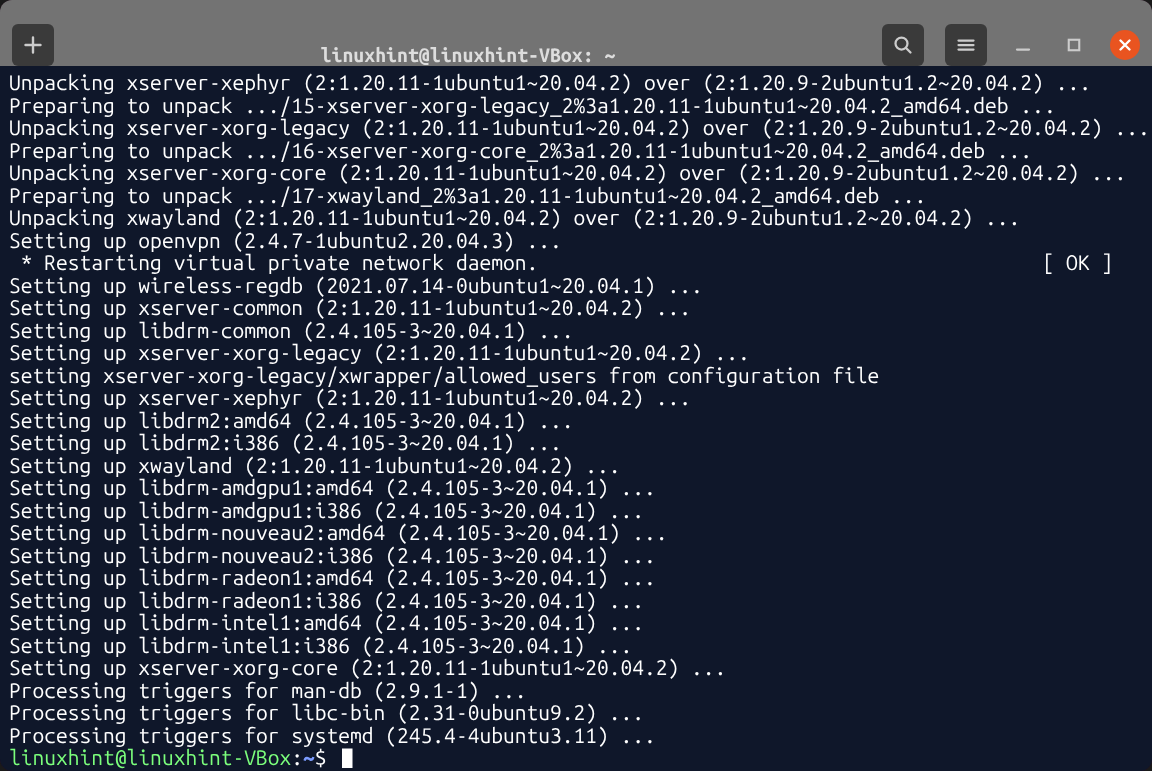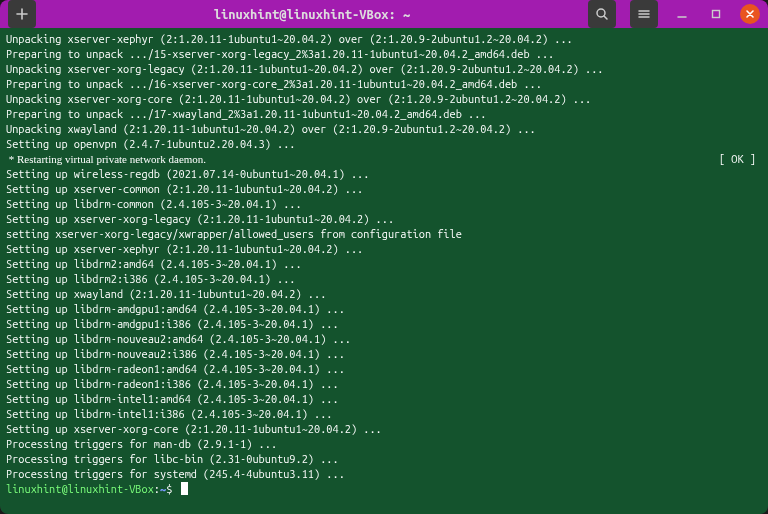--- a/index.html
+++ b/index.html
@@ -1,27 +1,27 @@
 <!DOCTYPE html>
 <html><head>
 <meta charset="utf-8">
 <style>
   html,body{margin:0;padding:0;width:768px;height:514px;overflow:hidden;font-family:"Ubuntu Mono","DejaVu Sans Mono",monospace;background:#1a1a1a;}
   .window{width:768px;height:514px;background:#300a24;display:flex;flex-direction:column;border-radius:8px;overflow:hidden;}
-  .titlebar{height:28px;background:#a21caf;display:flex;align-items:center;padding:0 8px;gap:8px;}
+  .titlebar{height:44px;background:#737373;display:flex;align-items:flex-end;padding:0 8px;gap:8px;}
   .tb-left{display:flex;align-items:center;gap:8px;flex:0 0 auto;}
   .tb-center{flex:1;text-align:center;color:#ddd;font-size:13px;font-weight:600;}
   .tb-right{display:flex;align-items:center;gap:14px;flex:0 0 auto;}
   .sq-btn{width:28px;height:28px;border-radius:4px;background:#3a3a3a;display:flex;align-items:center;justify-content:center;color:#ccc;}
   .win-btn{width:20px;height:20px;display:flex;align-items:center;justify-content:center;color:#ccc;}
   .close-btn{width:20px;height:20px;border-radius:50%;background:#e95420;display:flex;align-items:center;justify-content:center;color:#fff;}
   svg{display:block;}
-  .term{flex:1;background:#14532d;color:#fff;font-size:11px;line-height:15px;padding:4px 6px 4px 6px;white-space:pre;overflow:hidden;}
+  .term{flex:1;background:#0f172a;color:#fff;font-size:14px;line-height:15px;padding:4px 20px 4px 6px;white-space:pre;overflow:hidden;}
   .okline{display:flex;}
-  .okline .msg{flex:0 0 auto;font-family:Liberation Serif, serif;}
+  .okline .msg{flex:0 0 auto;}
   .okline .sp{flex:1;}
   .okline .ok{flex:0 0 auto;padding-right:6px;}
   .prompt-user{color:#7cff7c;font-weight:normal;}
   .prompt-colon{color:#fff;}
   .prompt-path{color:#7c9cff;font-weight:bold;}
   .cursor{display:inline-block;width:7px;height:13px;background:#fff;vertical-align:-2px;margin-left:2px;}
 </style>
 </head>
 <body>
 

